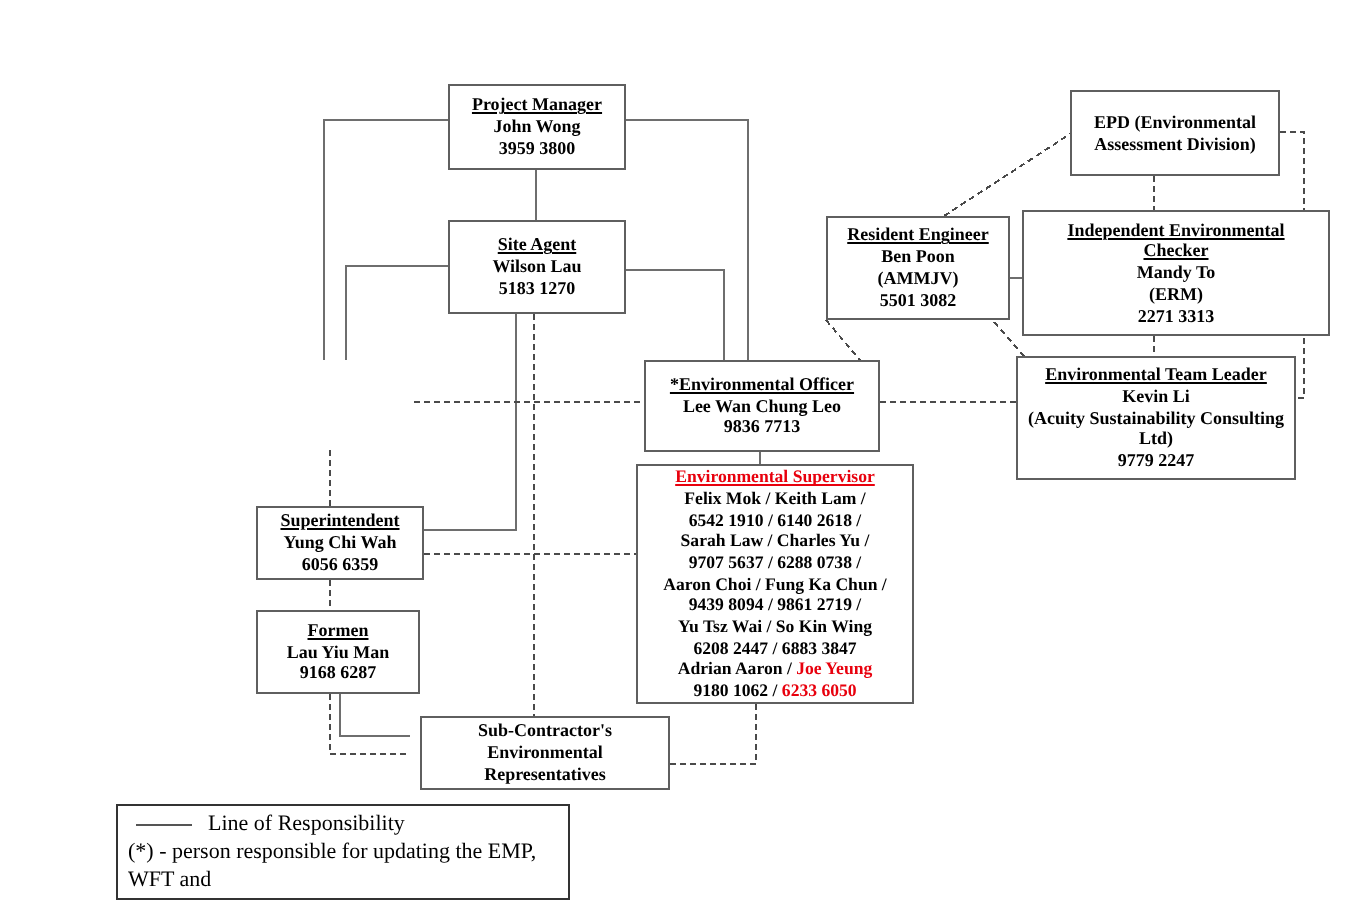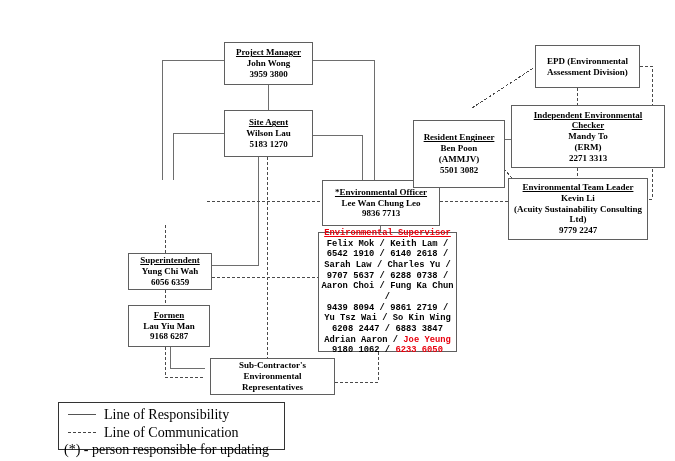--- a/index.html
+++ b/index.html
@@ -11,24 +11,24 @@
   .solid{stroke:#6e6e6e;stroke-width:1;fill:none;}
   .dashed{stroke:#4a4a4a;stroke-width:1;fill:none;stroke-dasharray:3 2;}
   .box{
     position:absolute;border:1px solid #5f5f5f;background:#ffffff;
     display:flex;flex-direction:column;justify-content:center;align-items:center;
     text-align:center;font-weight:bold;font-size:9px;line-height:1.2;
     box-sizing:border-box;padding:1px 2px;
   }
   .u{text-decoration:underline;}
   .red{color:#e8000d;}
-  .es-box{font-size:8.8px;line-height:1.21;font-family:Liberation Mono, monospace;}
+  .es-box{font-size:8.8px;line-height:1.21;}
   #legend{
     position:absolute;left:58px;top:402px;width:227px;height:48px;
-    border:1px solid #333;box-sizing:border-box;font-size:14px;line-height:1.25;
+    border:1px solid #333;box-sizing:border-box;font-size:11px;line-height:1.25;
     padding:3px 5px 2px 5px;font-weight:normal;text-align:left;
   }
   .leg-row{display:flex;align-items:center;gap:8px;}
   .leg-swatch{width:28px;height:0;border-top:1px solid #555;margin-left:4px;}
   .leg-swatch.dash{border-top:1px dashed #444;}
 </style>
 </head>
 <body>
 
 <div id="canvas">
@@ -109,21 +109,21 @@
   <div class="box" style="left:210px;top:358px;width:125px;height:37px">
     <div>Sub-Contractor's</div>
     <div>Environmental Representatives</div>
   </div>
 
   <div class="box" style="left:535px;top:45px;width:105px;height:43px">
     <div>EPD (Environmental</div>
     <div>Assessment Division)</div>
   </div>
 
-  <div class="box" style="left:413px;top:120px;width:92px;height:68px">
+  <div class="box" style="left:413px;top:108px;width:92px;height:52px">
     <div class="u">Resident Engineer</div>
     <div>Ben Poon</div>
     <div>(AMMJV)</div>
     <div>5501 3082</div>
   </div>
 
   <div class="box" style="left:511px;top:105px;width:154px;height:63px">
     <div class="u">Independent Environmental</div>
     <div class="u">Checker</div>
     <div>Mandy To</div>
@@ -137,20 +137,16 @@
     <div>(Acuity Sustainability Consulting</div>
     <div>Ltd)</div>
     <div>9779 2247</div>
   </div>
 
   <div id="legend">
     <div class="leg-row">
       <span class="leg-swatch"></span>
       <span>Line of Responsibility</span>
     </div>
-    <div class="leg-row">
-      <span class="leg-swatch dash"></span>
-      <span>Line of Communication</span>
-    </div>
     <div>(*) - person responsible for updating the EMP, WFT and</div>
   </div>
 
 </div>
 
 </body></html>

